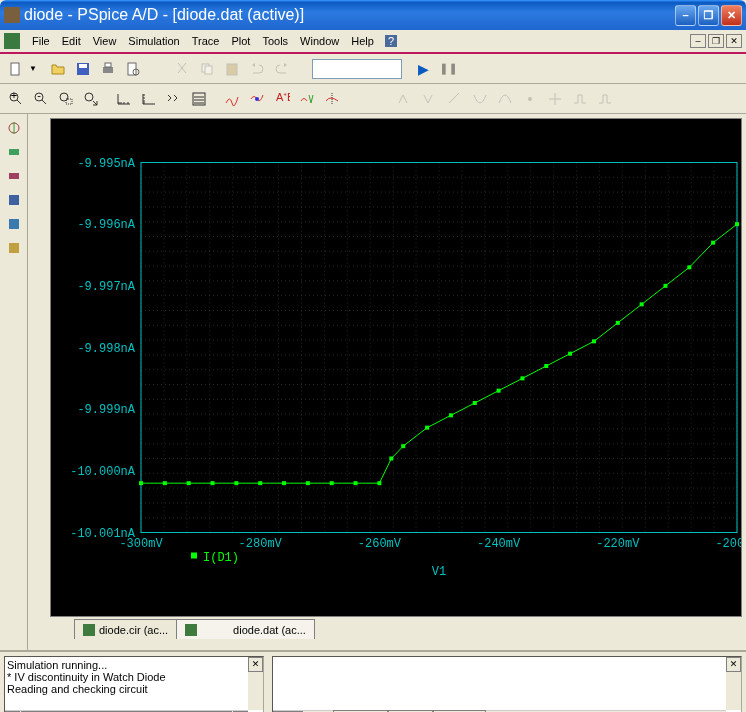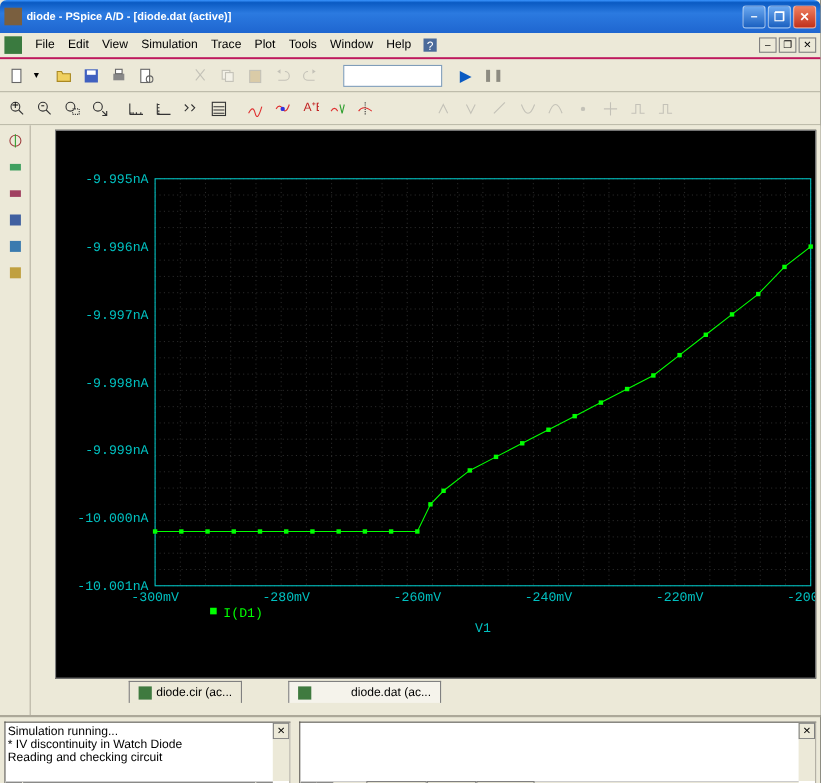--- a/index.html
+++ b/index.html
@@ -1,20 +1,20 @@
 <!DOCTYPE html>
 <html><head>
 <meta charset="utf-8">
 <style>
 * { box-sizing: border-box; margin: 0; padding: 0; font-family: Tahoma, sans-serif; font-size: 11px; }
 body { background: #ece9d8; width: 746px; height: 712px; overflow: hidden; }
 
 .titlebar { height: 30px; background: linear-gradient(to bottom, #3a95ff 0%, #0a5ac2 8%, #2b7ae0 40%, #1f66d0 100%); display: flex; align-items: center; padding: 0 4px; color: white; border-radius: 6px 6px 0 0; }
 .titlebar .icon { width: 16px; height: 16px; background: #7a5f3f; margin-right: 4px; }
-.titlebar .title { flex: 1; font-weight: bold; font-size: 10px; }
+.titlebar .title { flex: 1; font-weight: normal; font-size: 16px; }
 .titlebar .winbtns { display: flex; gap: 2px; }
 .titlebar .winbtn { width: 21px; height: 21px; border-radius: 3px; border: 1px solid rgba(255,255,255,0.5); display: flex; align-items: center; justify-content: center; font-weight: bold; color: white; }
 .winbtn.min, .winbtn.max { background: linear-gradient(to bottom, #6aa8f0, #1a60c0); }
 .winbtn.close { background: linear-gradient(to bottom, #f08060, #c0301a); }
 
 .menubar { height: 24px; background: #ece9d8; display: flex; align-items: center; padding: 0 4px; border-bottom: 2px solid #be185d; }
 .menubar .icon { width: 16px; height: 16px; background: #3a7a3f; margin-right: 6px; }
 .menubar .menuitem { padding: 2px 6px; cursor: default; }
 .menubar .mdi-btns { margin-left: auto; display: flex; gap: 0; }
 .menubar .mdi { width: 16px; height: 14px; border: 1px solid #808080; background: #ece9d8; display: flex; align-items: center; justify-content: center; font-size: 9px; margin-left: 2px; }
@@ -33,21 +33,21 @@
 
 .plotarea { flex: 1; background: #ece9d8; position: relative; padding: 4px 4px 0 22px; }
 .plotcanvas { width: 100%; height: 499px; background: black; border: 1px solid #808080; position: relative; }
 .plotcanvas svg { width: 100%; height: 100%; }
 .axis-text { fill: #00c0c0; font-family: 'Courier New', monospace; font-size: 12px; }
 .curve { stroke: #00ff00; stroke-width: 1; fill: none; }
 .marker { fill: #00ff00; }
 .gridline { stroke: #505050; stroke-width: 0.5; stroke-dasharray: 1 3; }
 
 .tabstrip { height: 22px; display: flex; align-items: end; padding-left: 24px; }
-.tab { height: 20px; padding: 2px 8px; background: #ece9d8; border: 1px solid #808080; border-bottom: none; display: flex; align-items: center; gap: 4px; margin-right: -1px; margin-left: 43px; }
+.tab { height: 20px; padding: 2px 8px; background: #ece9d8; border: 1px solid #808080; border-bottom: none; display: flex; align-items: center; gap: 4px; margin-right: -1px; }
 .tab.active { background: #f5f3eb; gap: 36px; }
 .tab .ticon { width: 12px; height: 12px; background: #3f7a3f; }
 
 .bottom { height: 80px; display: flex; border-top: 2px solid #aca899; }
 .bottom .pane { flex: 1; background: white; border: 1px inset #aca899; margin: 4px; position: relative; overflow: hidden; }
 .bottom .pane.msg { padding: 2px; font-size: 11px; }
 .bottom .msgline { white-space: nowrap; }
 .bottom .closebtn { position: absolute; top: 0; right: 0; width: 15px; height: 15px; border: 1px solid #808080; background: #ece9d8; text-align: center; line-height: 12px; font-size: 9px; }
 .bottom .scroll-h { position: absolute; bottom: 0; left: 0; right: 15px; height: 15px; background: #ece9d8; border-top: 1px solid #ccc; display: flex; }
 .bottom .scroll-h .arrow { width: 15px; height: 15px; background: #ece9d8; border: 1px solid #808080; display:flex;align-items:center;justify-content:center;font-size:8px; }

